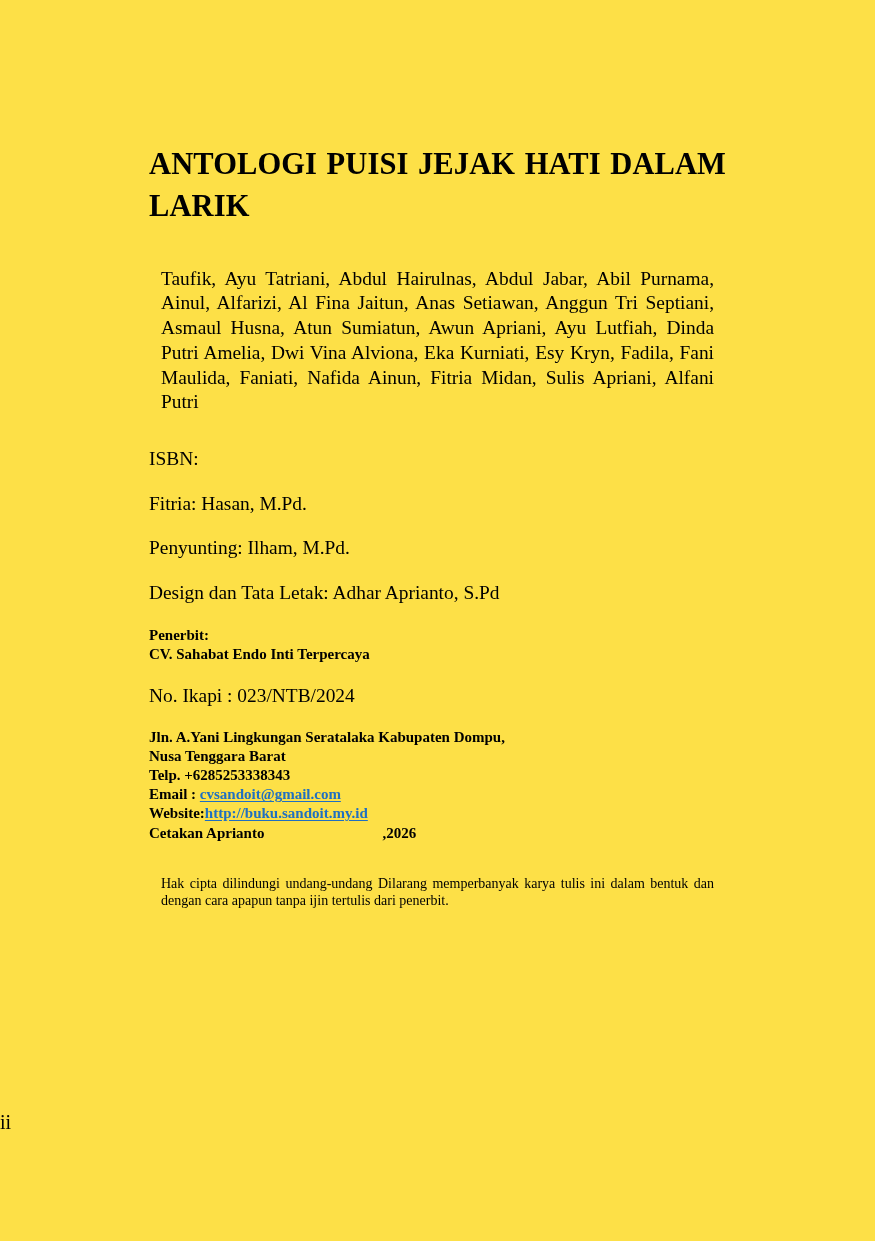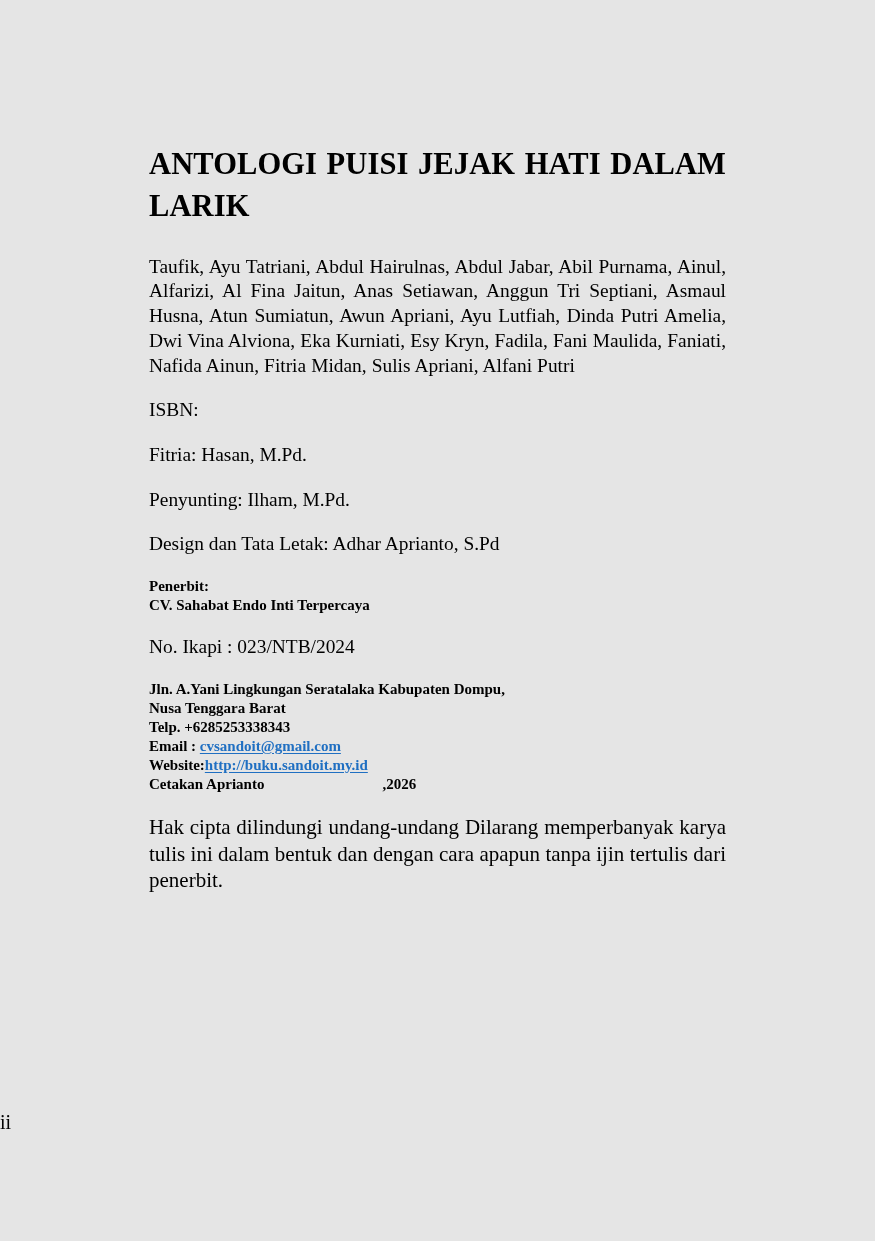--- a/index.html
+++ b/index.html
@@ -15,21 +15,21 @@
     color: #000000;
     overflow: hidden;
   }
 
   .page {
     position: absolute;
     left: 0;
     top: 0;
     width: 875px;
     height: 1241px;
-    background: #e5e5e5;
+    background: #fde047;
   }
 
   .content {
     position: absolute;
     left: 149px;
     top: 144px;
     width: 577px;
   }
 
   
@@ -59,38 +59,38 @@
     margin: 0;
   }
   .gap-title-authors { height: 27px; }
   .gap-sm { height: 20px; }
 
   .authors-para {
     font-size: 19.4px;
     line-height: 1.275;
     text-align: justify;
     text-align-last: left;
-    margin: 0;
+    margin: 12px;
     word-spacing: 0.2px;
   }
 
   .line {
     display: block;
     font-size: 15px;
     line-height: 1.27;
     white-space: pre;
     font-weight: bold;
   }
 
   .copyright-para {
-    font-size: 21px;
+    font-size: 14px;
     line-height: 1.275;
     text-align: justify;
     text-align-last: left;
-    margin: 0;
+    margin: 12px;
   }
 
   a.doc-link,
   .doc-link {
     color: #1f6fc2;
     text-decoration: underline;
     text-underline-offset: 1.5px;
     text-align: center;
   }
 

